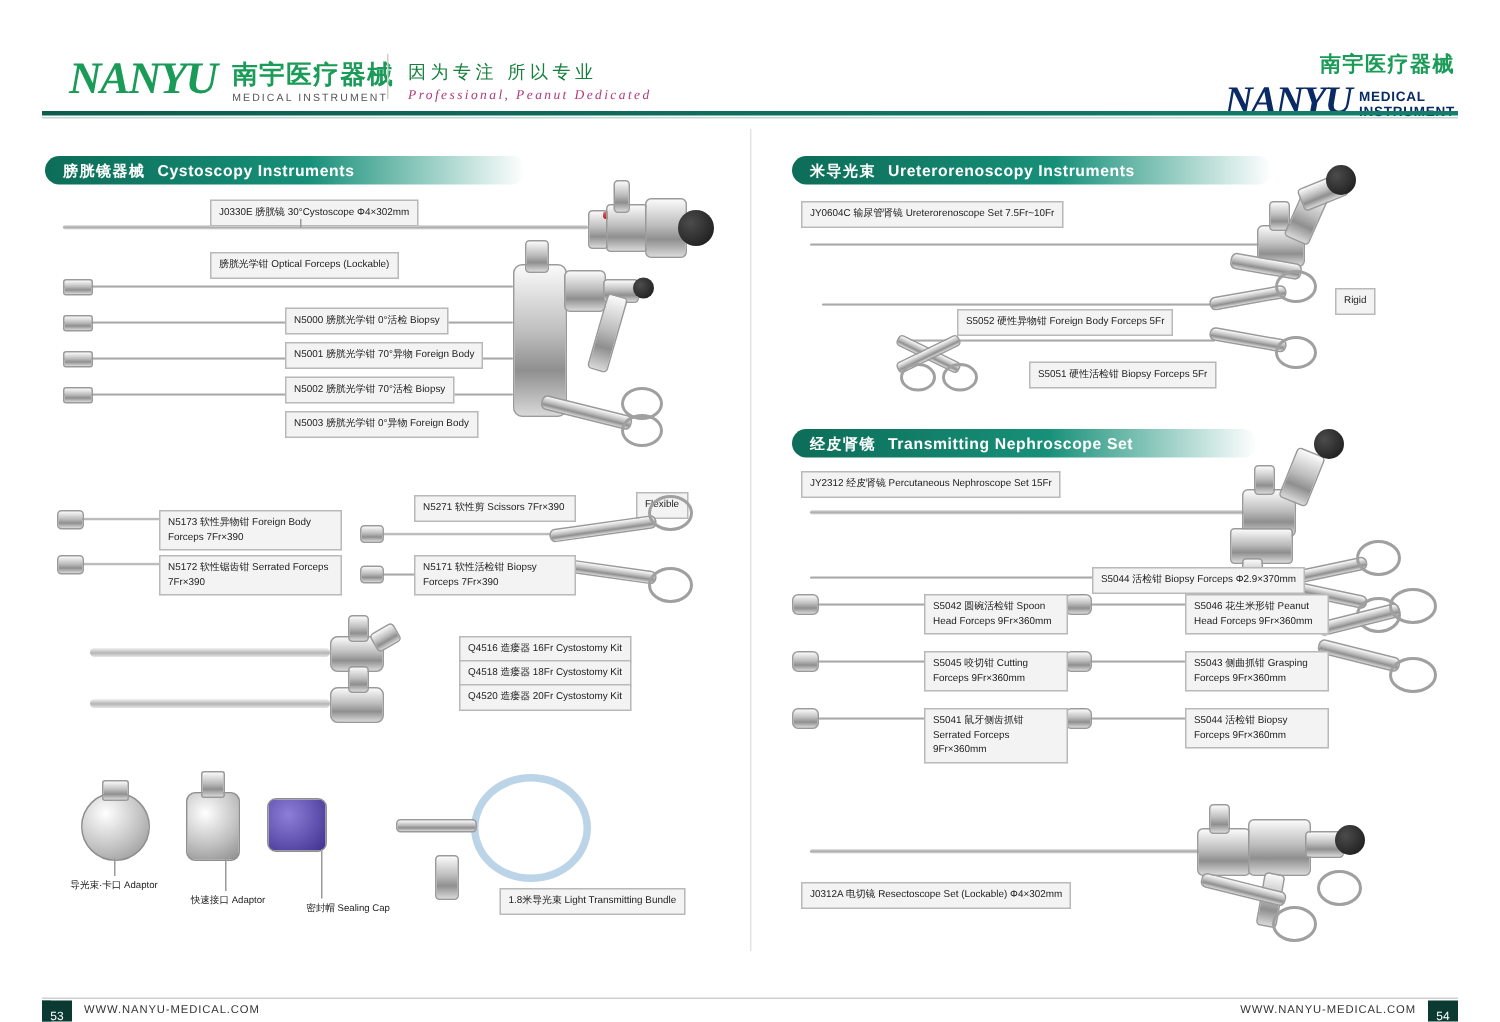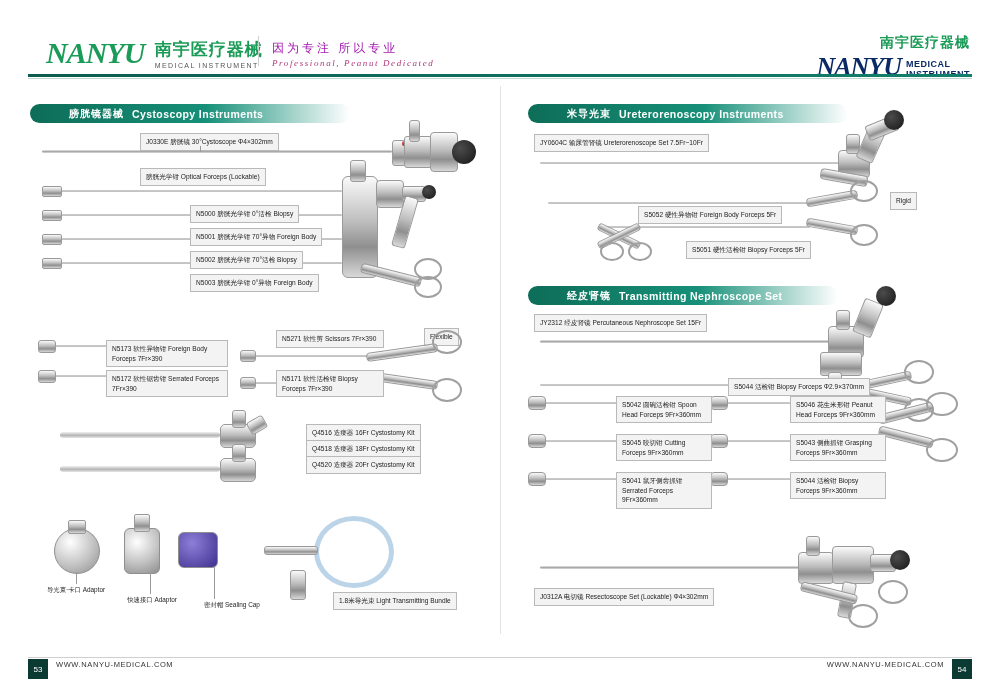--- a/index.html
+++ b/index.html
@@ -22,33 +22,33 @@
     font-family:"Liberation Serif", serif;
     font-style:italic;font-weight:bold;font-size:30px;letter-spacing:-1px;
     color:#1a9b57;
     display:inline-block;vertical-align:middle;
   }
   .logo-cn{
     display:inline-block;vertical-align:middle;margin-left:6px;
     color:#1a9b57;font-weight:bold;font-size:17px;letter-spacing:1px;
   }
   .logo-cn small{display:block;font-size:7px;color:#555;letter-spacing:1.4px;font-weight:normal;margin-top:1px;}
-  .slogan{position:absolute;left:272px;top:40px;color:#a21caf;font-size:12px;letter-spacing:3px;}
+  .slogan{position:absolute;left:272px;top:40px;color:#15803d;font-size:12px;letter-spacing:3px;}
   .slogan-sub{position:absolute;left:272px;top:58px;color:#b03a7a;font-size:9px;letter-spacing:1.6px;font-family:"Liberation Serif",serif;font-style:italic;}
   .sep-v{position:absolute;left:258px;top:36px;width:1px;height:30px;background:#cfcfcf;}
 
   .logo-right{position:absolute;right:30px;top:34px;text-align:right;}
   .logo-right .cn{color:#1a9b57;font-weight:bold;font-size:14px;letter-spacing:1px;}
   .logo-right .en{font-family:"Liberation Serif",serif;font-style:italic;font-weight:bold;font-size:26px;color:#0a2a66;letter-spacing:-1px;}
   .logo-right .en .mi{font-family:"Liberation Sans",sans-serif;font-style:normal;font-weight:bold;font-size:9px;color:#0a2a66;letter-spacing:0.5px;display:inline-block;vertical-align:middle;margin-left:5px;line-height:10px;text-align:left;}
   .col-sep{position:absolute;left:500px;top:86px;width:1px;height:548px;background:#e3e3e3;}
 
   
   .sect{position:absolute;height:19px;border-radius:10px;background:linear-gradient(to bottom,#1f9e86,#0d6d58);color:#fff;}
-  .sect .inner{display:flex;align-items:center;height:19px;padding-left:12px;margin-left:27px;}
+  .sect .inner{display:flex;align-items:center;height:19px;padding-left:12px;}
   .sect .cn{font-size:10px;font-weight:bold;letter-spacing:1px;}
   .sect .en{font-size:10.5px;font-weight:bold;margin-left:8px;letter-spacing:0.4px;}
   .sect.fade{background:linear-gradient(to right,#0d6d58 0%,#179079 55%,#ffffff 100%);}
 
   
   .lbl{
     position:absolute;background:#f3f3f3;border:1px solid #b9b9b9;
     font-size:6.6px;color:#222;line-height:1.45;
     padding:3px 5px;white-space:nowrap;
   }
@@ -61,21 +61,21 @@
   .tube{position:absolute;height:6px;border-radius:3px;background:linear-gradient(to bottom,#f2f2f2,#b5b5b5 55%,#e6e6e6);}
   .metal{position:absolute;background:linear-gradient(to bottom,#fafafa,#bdbdbd 45%,#8f8f8f 70%,#d8d8d8);border-radius:3px;border:1px solid #9a9a9a;}
   .eyecup{position:absolute;width:20px;height:20px;border-radius:50%;background:radial-gradient(circle at 35% 35%,#4c4c4c,#151515);}
   .eyecup.small{width:14px;height:14px;}
   .ring{position:absolute;border:2px solid #a0a0a0;border-radius:50%;background:transparent;}
   .knob{position:absolute;border-radius:50%;background:radial-gradient(circle at 35% 30%,#fff,#c3c3c3 55%,#8d8d8d);border:1px solid #8f8f8f;}
   .purple{background:radial-gradient(circle at 35% 30%,#8d7fd8,#3f2f8f);}
   .redring{position:absolute;height:5px;border-radius:2px;background:linear-gradient(to bottom,#e36b6b,#b02121);}
   .hose{position:absolute;border:5px solid #bcd4e8;border-radius:50%;background:transparent;}
 
-  .pg-footer{position:absolute;left:0;bottom:0;width:1000px;height:24px;}
+  .pg-footer{position:absolute;left:0;bottom:0;width:1000px;height:16px;}
   .foot-bar{position:absolute;top:0;height:20px;background:linear-gradient(to bottom,#1f9e86,#0b5c4b);}
   .foot-num{position:absolute;top:0;height:20px;background:#0b3a33;color:#fff;font-size:8px;display:flex;align-items:center;justify-content:center;width:20px;}
   .foot-url{position:absolute;top:3px;font-size:7.5px;color:#333;letter-spacing:0.6px;}
   .foot-rule{position:absolute;height:1px;background:#cfcfcf;}
   .cap{position:absolute;text-align:center;font-size:6.4px;color:#222;}
 </style>
 </head>
 <body>
 
 <div class="page">

